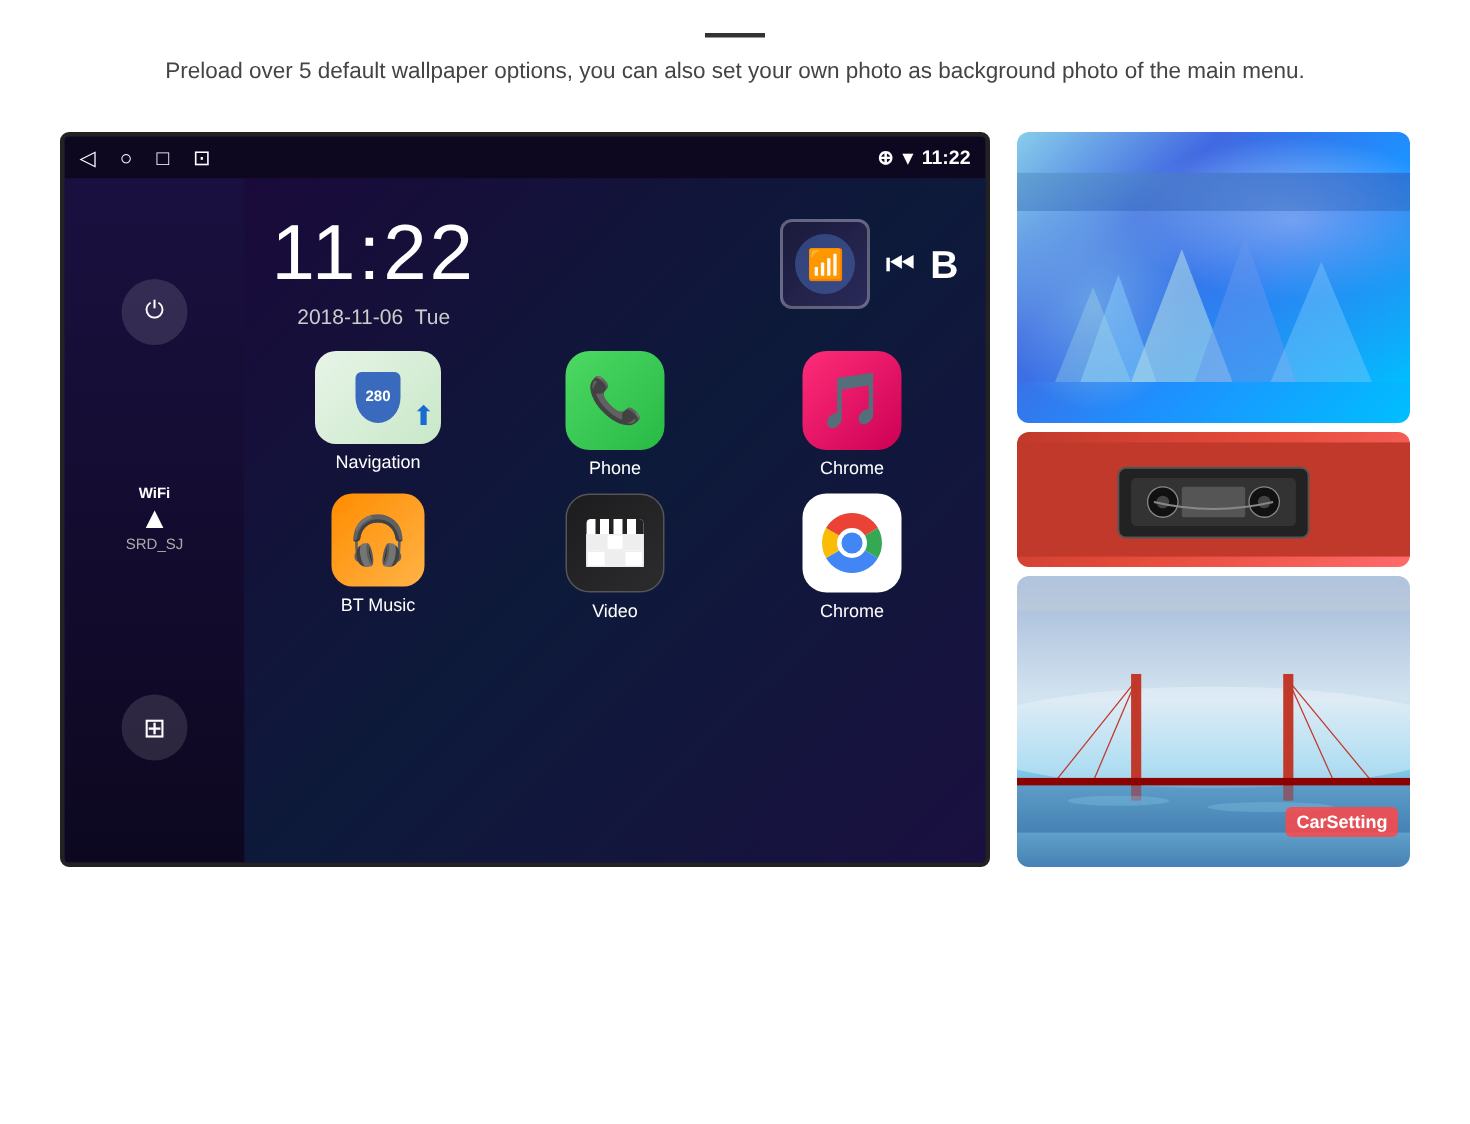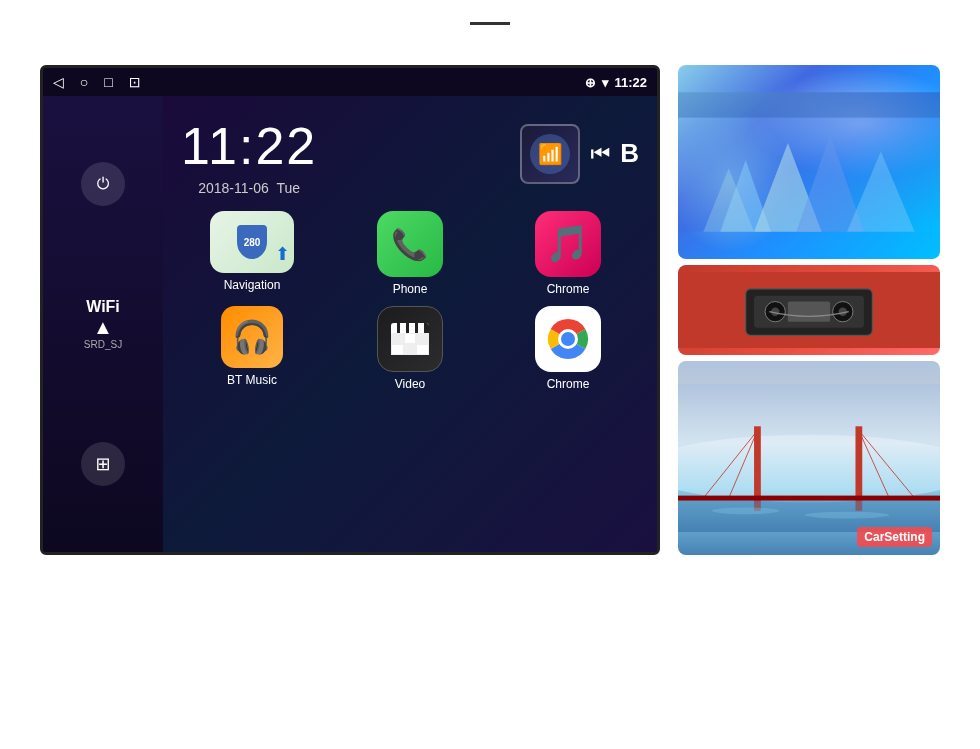--- a/index.html
+++ b/index.html
@@ -110,21 +110,21 @@
       justify-content: center;
       color: white;
       font-size: 16px;
     }
 
     .wifi-widget {
       text-align: center;
       color: white;
     }
     .wifi-label {
-      font-size: 16px;
+      font-size: 10px;
       font-weight: bold;
     }
     .wifi-bars {
       font-size: 20px;
       color: white;
     }
     .wifi-ssid {
       font-size: 10px;
       color: #aaa;
     }
@@ -361,35 +361,36 @@
     .wallpaper-bridge {
       background: linear-gradient(to bottom, #b0c4de 0%, #d3d3d3 40%, #87ceeb 70%, #4682b4 100%);
       width: 100%;
       height: 100%;
       position: relative;
     }
 
     
     .carsetting-badge {
       position: absolute;
-      bottom: 8px;
+      bottom: 20px;
       right: 8px;
       background: rgba(255,70,70,0.85);
       color: white;
       font-size: 12px;
       font-weight: bold;
       padding: 3px 7px;
       border-radius: 4px;
     }
   </style>
 </head>
 <body>
 
 <div class="page-header">
   <div class="title-divider"></div>
+  <p class="page-subtitle">Preload over 5 default wallpaper options, you can also set your own photo as background photo of the main menu.</p>
 </div>
 
 <div class="content-area">
 
   <div class="android-screen">
 
     <div class="status-bar">
       <div class="status-bar-left">
         <span class="nav-icon">◁</span>
         <span class="nav-icon">○</span>

